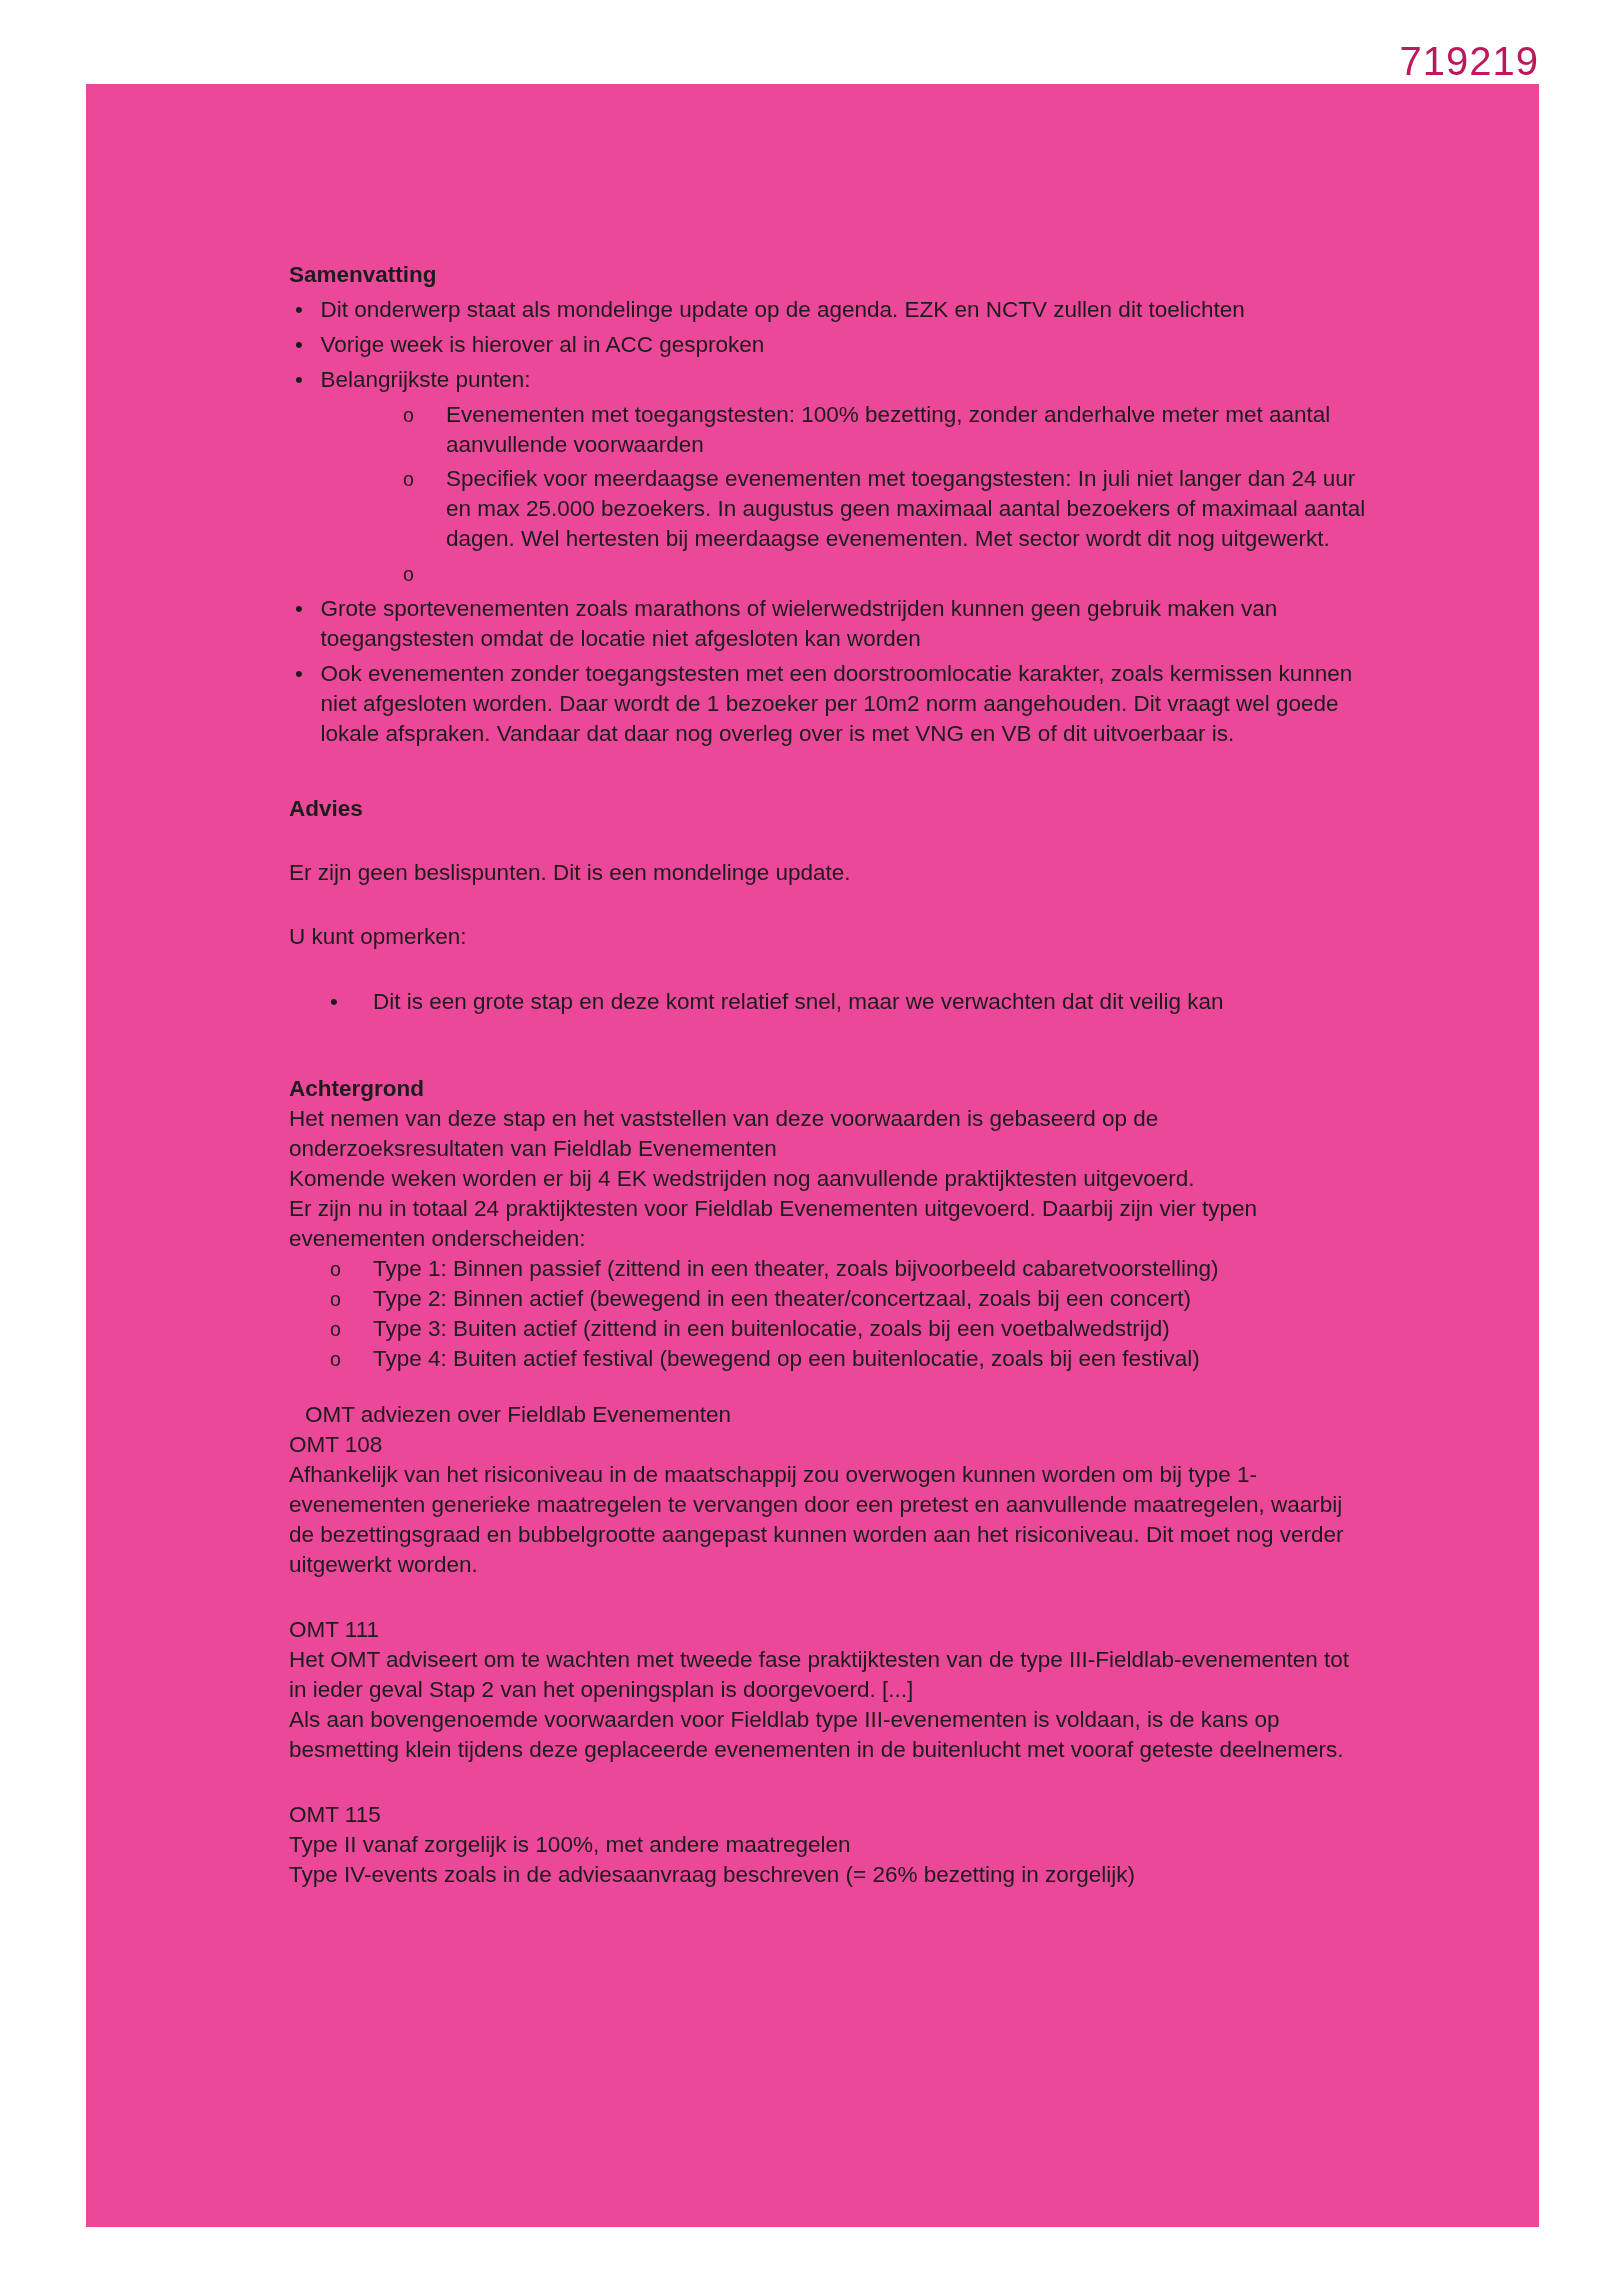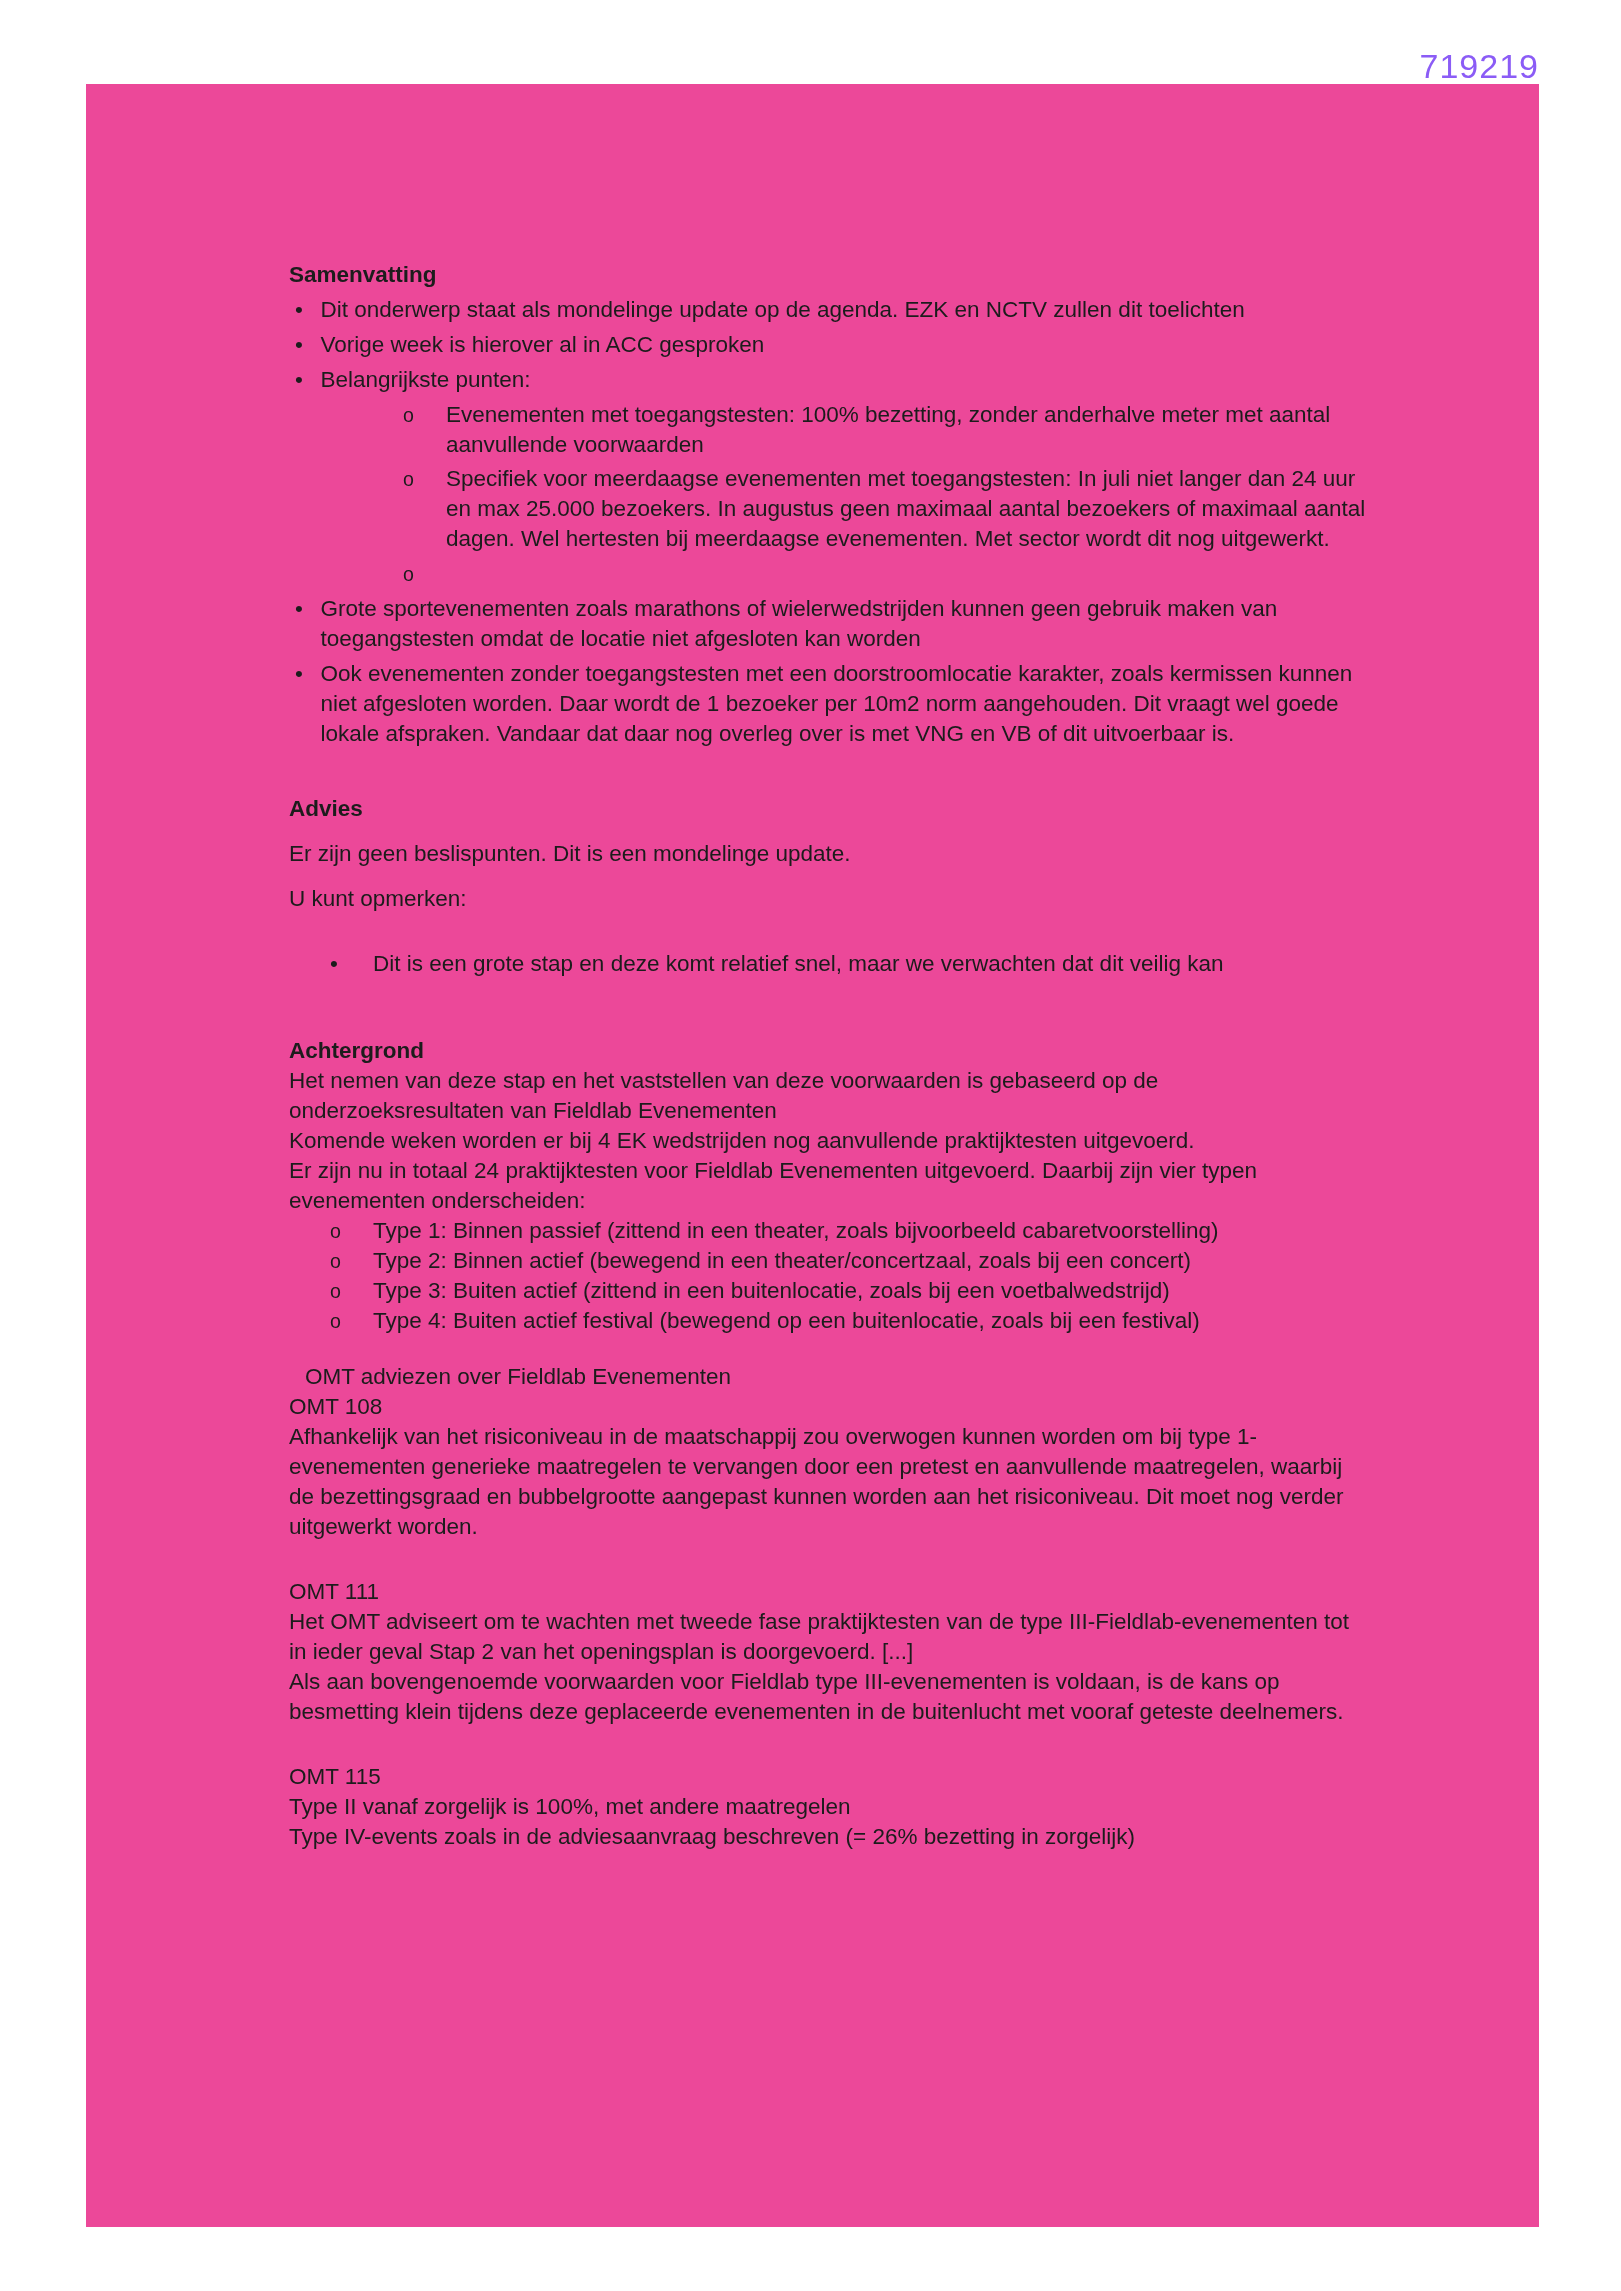--- a/index.html
+++ b/index.html
@@ -7,25 +7,25 @@
   body {
     width: 1621px;
     height: 2292px;
     position: relative;
     background: #ffffff;
     font-family: "Liberation Sans", sans-serif;
     color: #1c1c1c;
   }
   .page-number {
     position: absolute;
-    top: 47px;
+    top: 39px;
     right: 82px;
-    font-size: 34px;
+    font-size: 40px;
     letter-spacing: 1px;
-    color: #8b5cf6;
+    color: #be185d;
   }
   .scan-page {
     position: absolute;
     left: 86px;
     top: 84px;
     width: 1453px;
     height: 2143px;
     background: #ec4899;
   }
   .content {
@@ -40,21 +40,21 @@
   .li { display: flex; align-items: flex-start; }
   .marker { flex: none; }
   .marker-o { font-size: 19.6px; }
   .l1 { padding-left: 5.9px; margin-top: 4.9px; }
   .l1 > .marker { width: 25.5px; }
   .l2 { padding-left: 114px; margin-top: 4.9px; }
   .l2 > .marker { width: 43px; }
   .l1b { padding-left: 41px; }
   .l1b > .marker { width: 43px; }
   .mt-sec   { margin-top: 45px; }
-  .mt-p     { margin-top: 15px; }
+  .mt-p     { margin-top: 34px; }
   .mt-bullet{ margin-top: 35px; }
   .mt-bg    { margin-top: 57px; }
   .mt-omt   { margin-top: 25.5px; margin-left: 16px; }
   .mt-omt2  { margin-top: 35px; }
 </style>
 </head>
 <body>
 
 <div class="page-number">719219</div>
 

